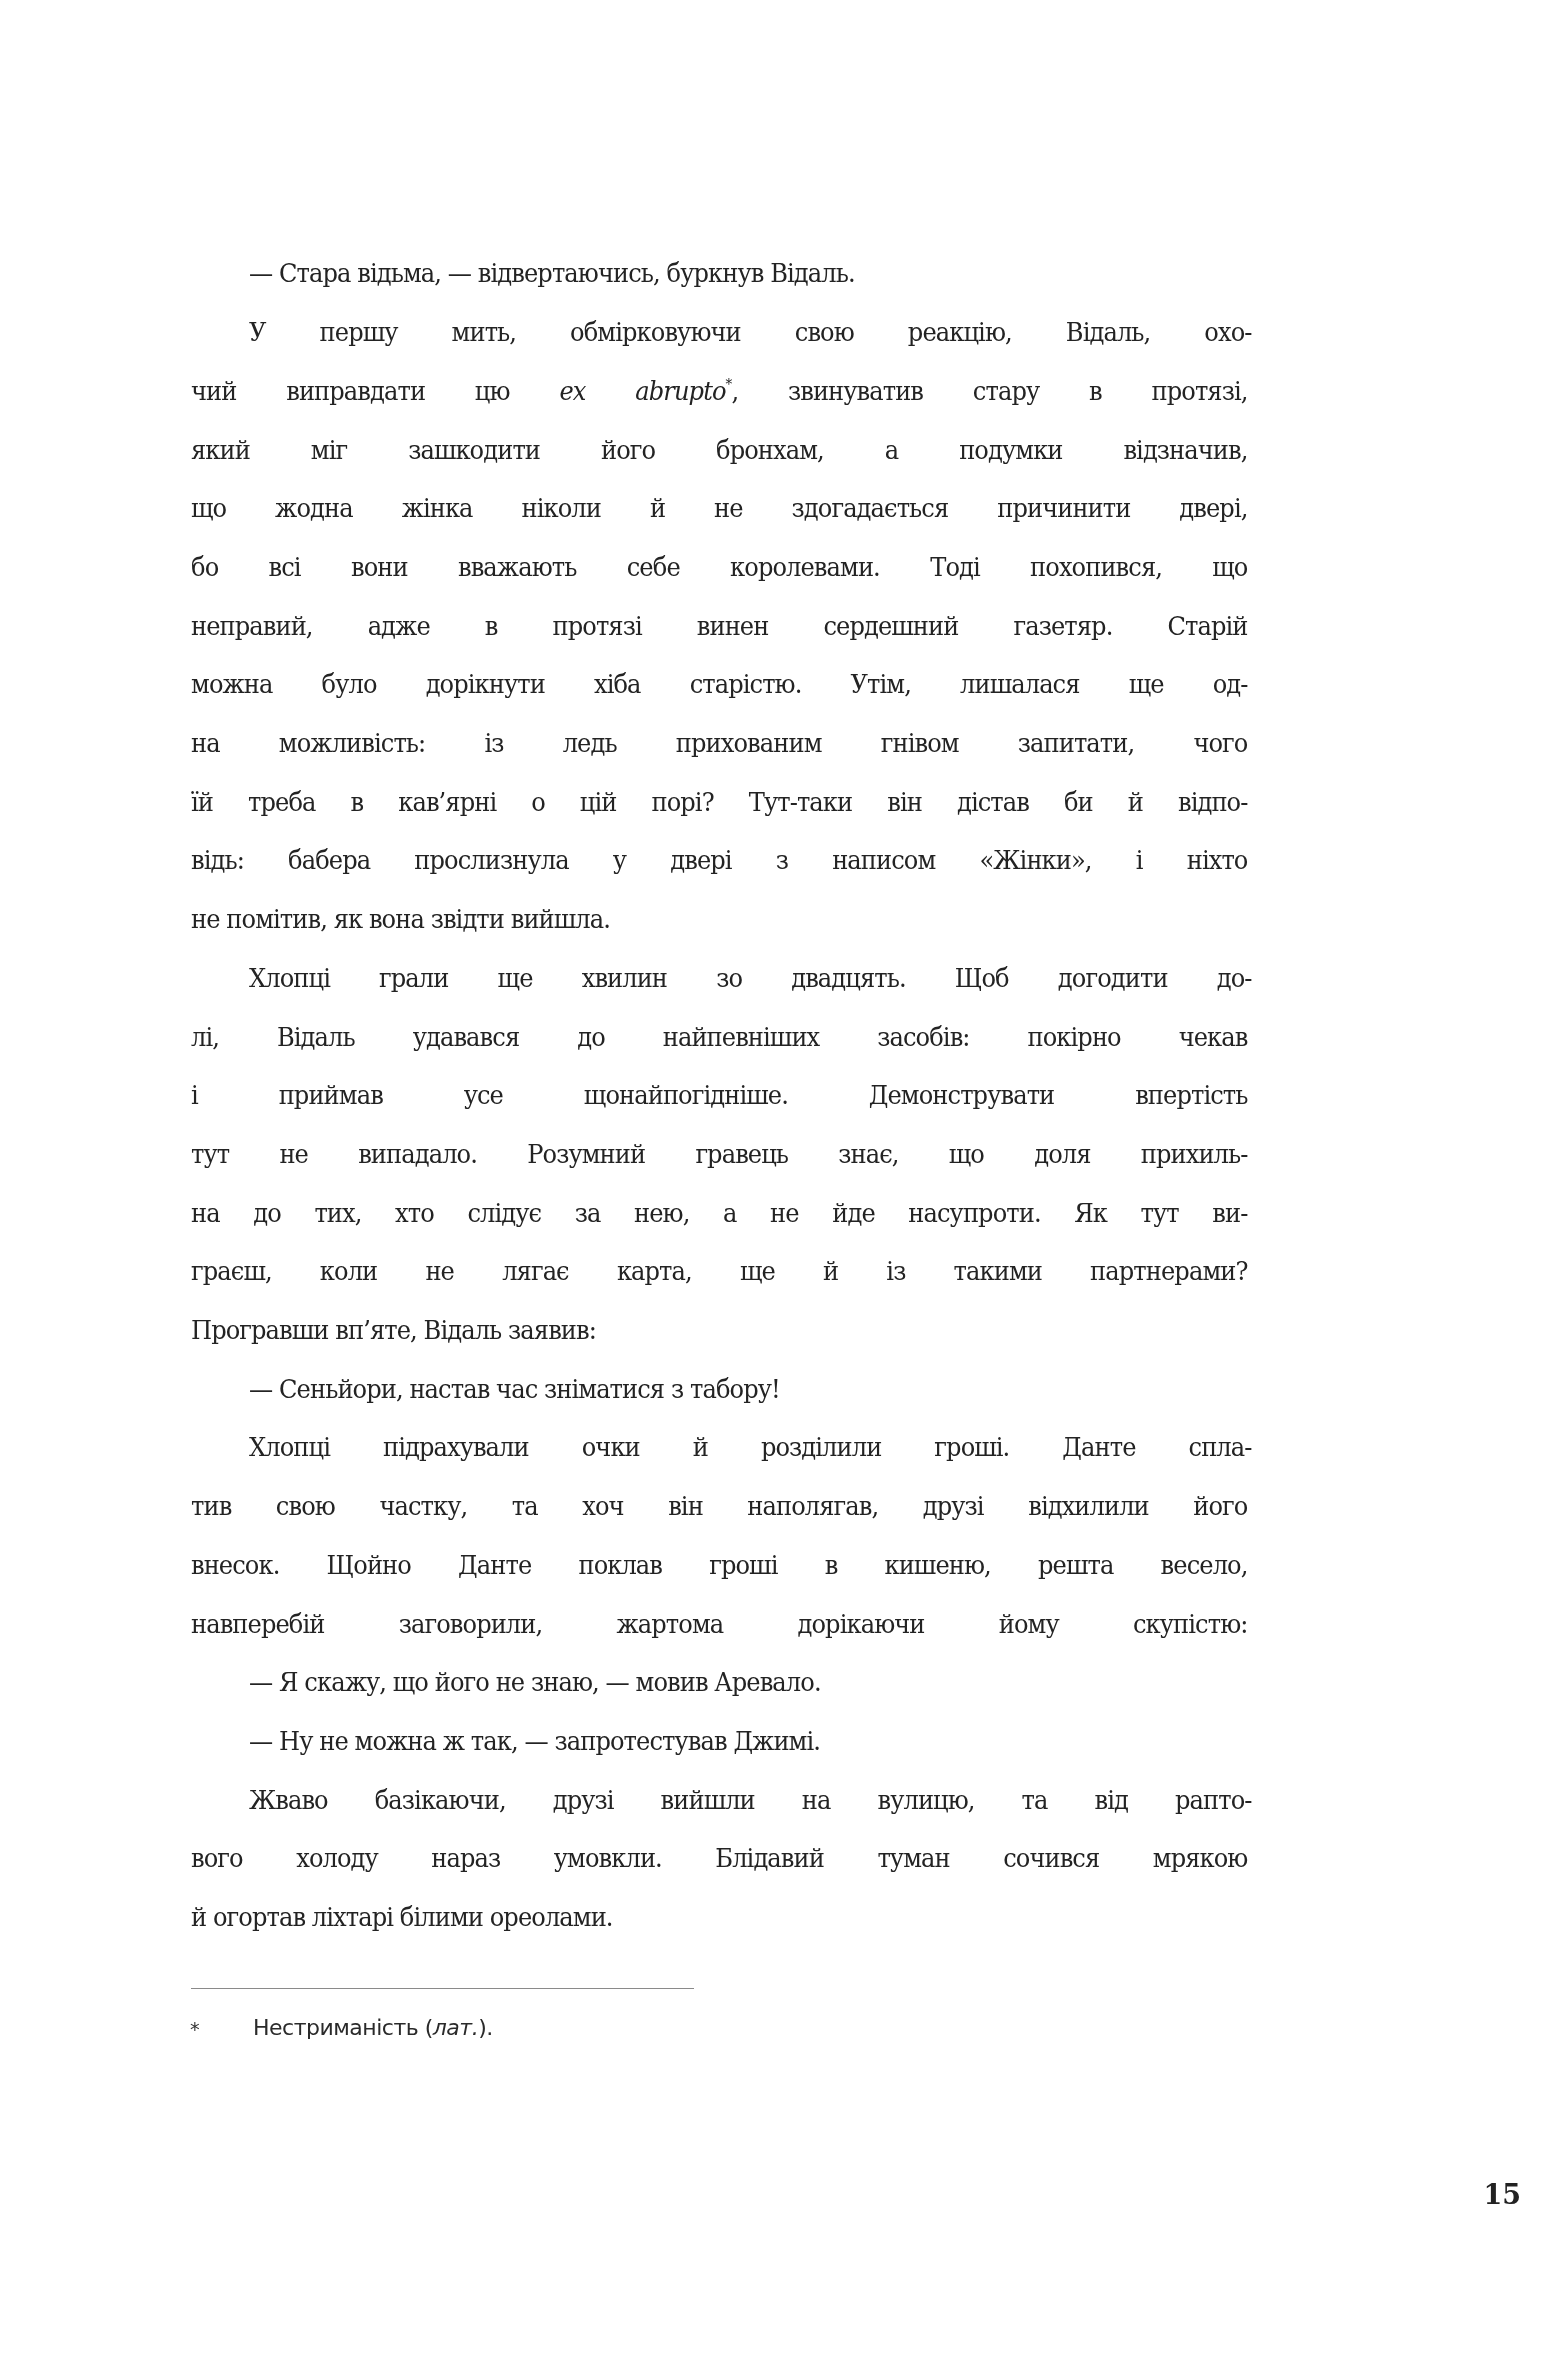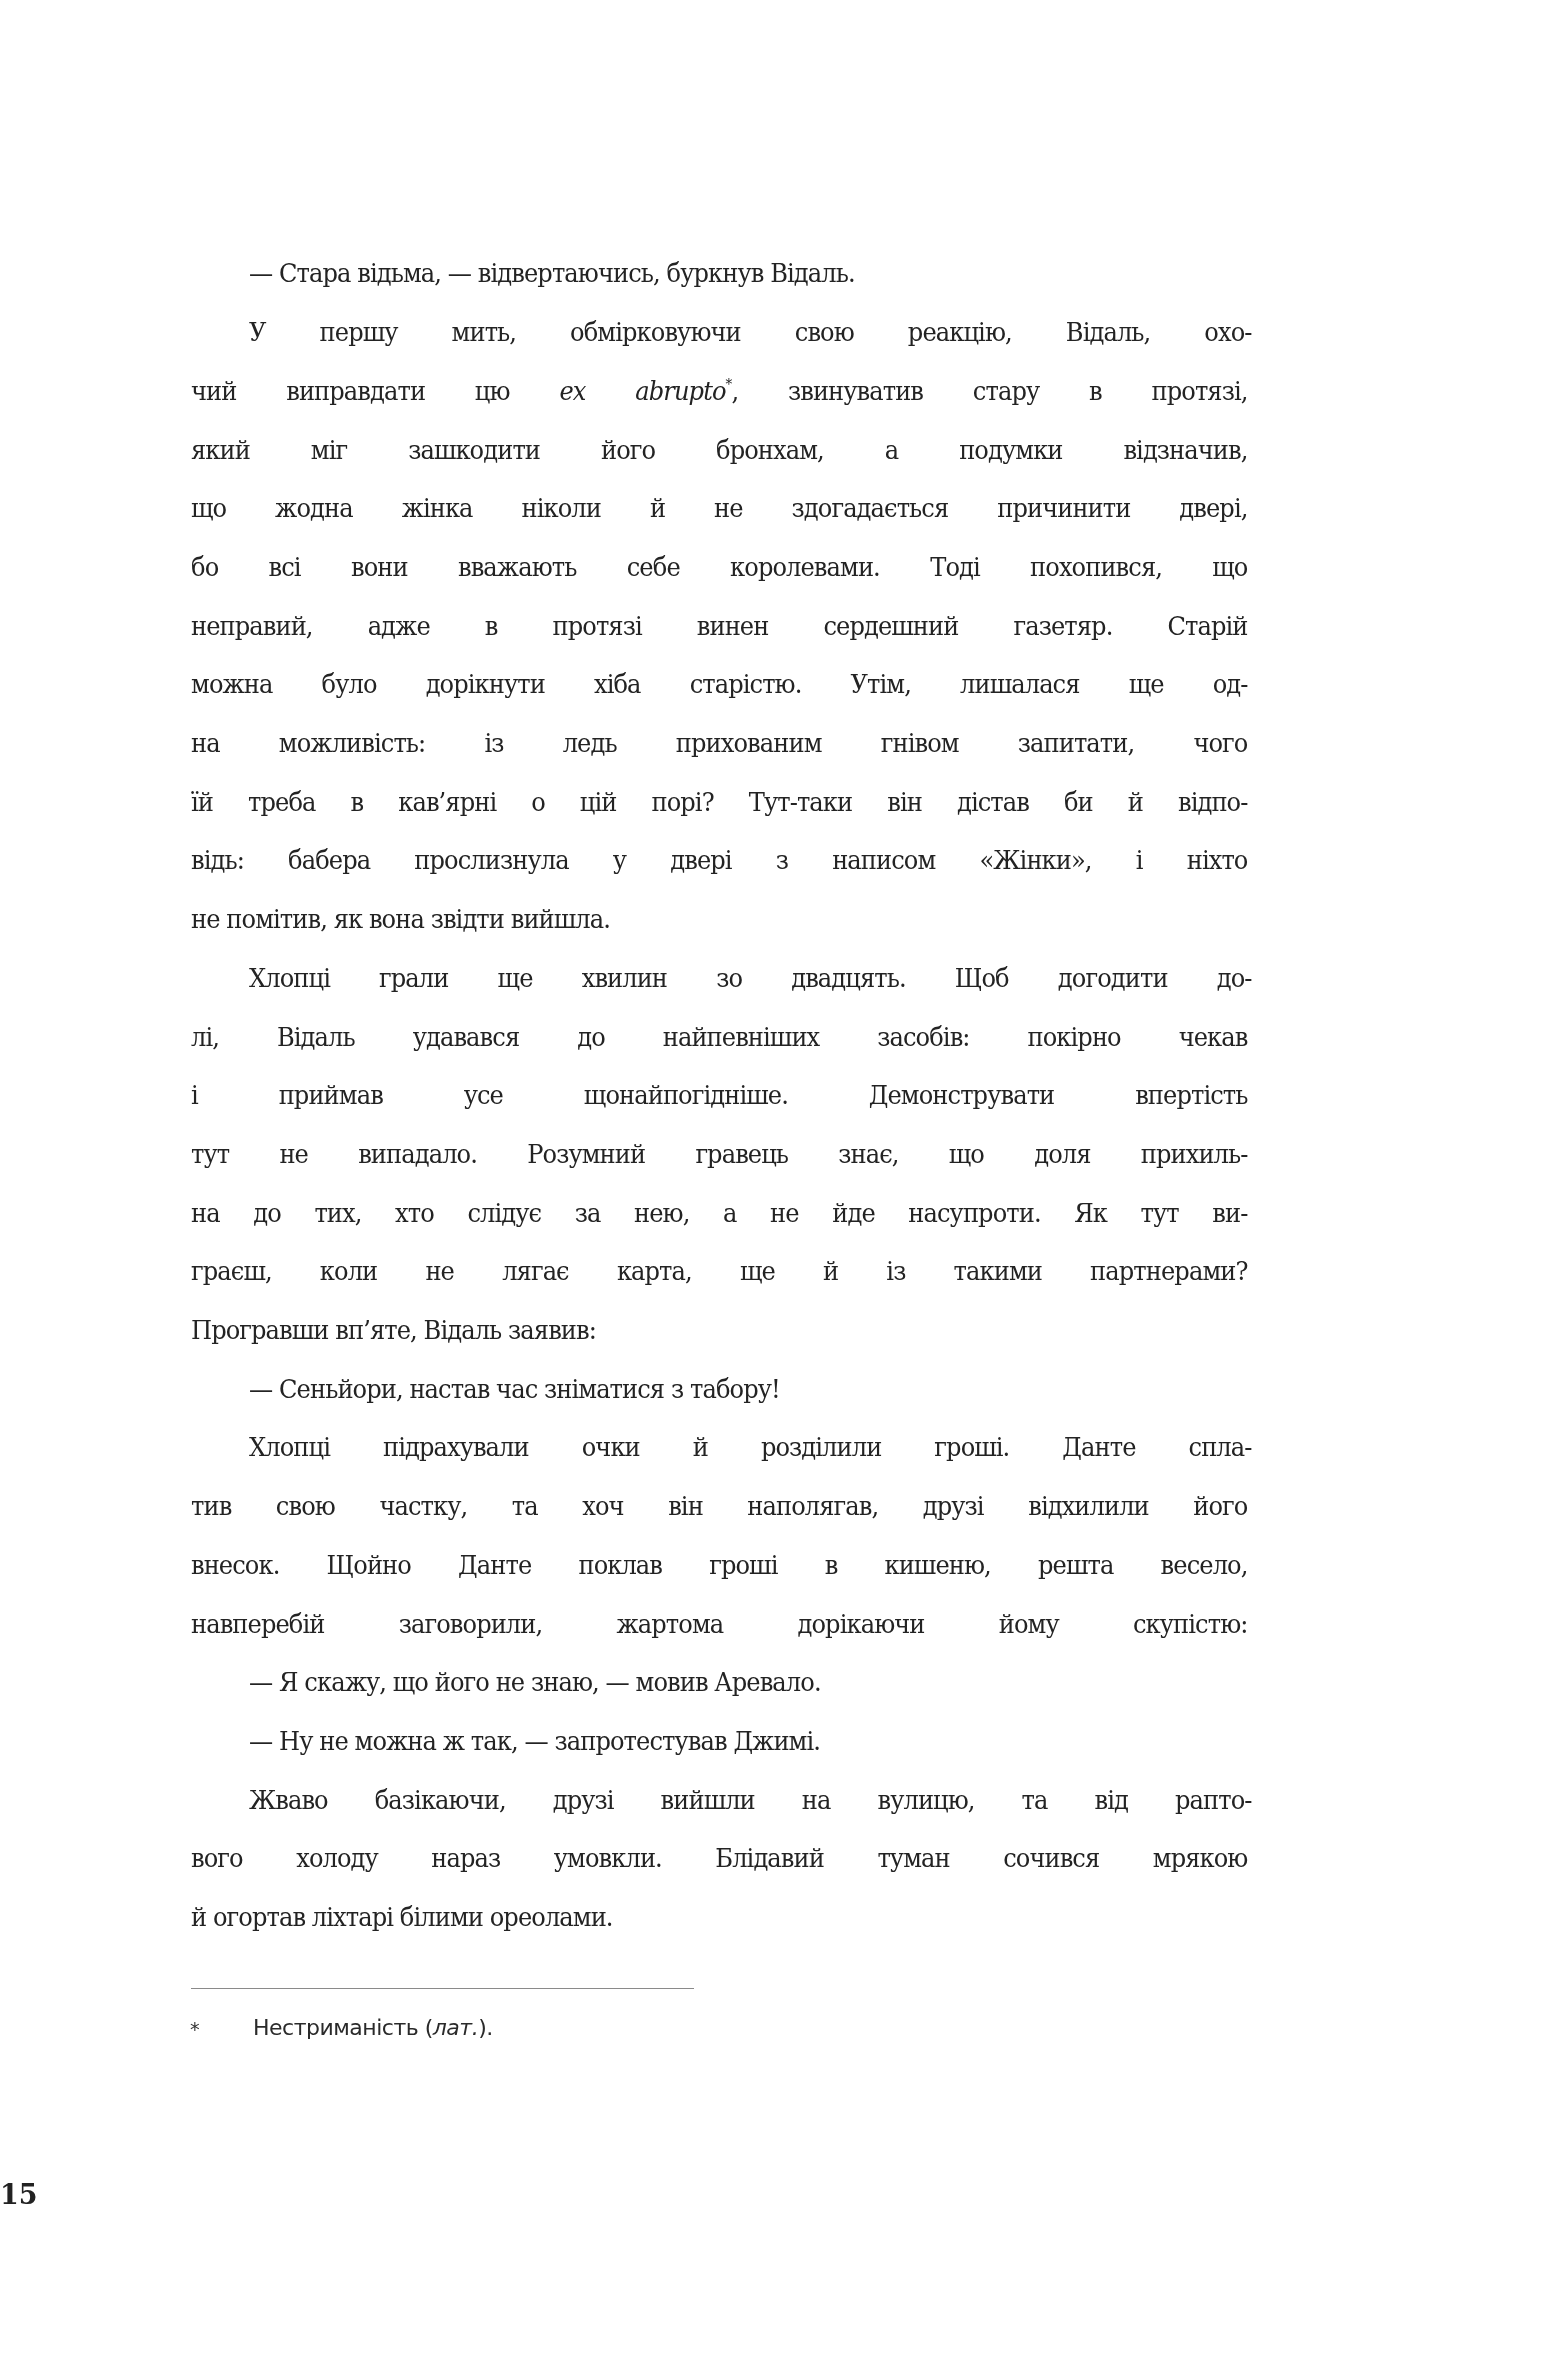--- a/index.html
+++ b/index.html
@@ -16,21 +16,21 @@
   }
   .line.indent { left: 58px; width: 1078px; }
   .line.last { text-align-last: left; }
   .line.dialog { left: 58px; width: 1078px; text-align-last: left; }
   .line .it { font-style: italic; }
   .line sup { font-size: 14.5px; line-height: 0; vertical-align: 11.3px; }
   .rule { position: absolute; left: 191px; top: 1988px; width: 503px; height: 0; border-top: 1.6px solid #8a8a8a; }
   .fn-mark { position: absolute; left: 190px; top: 2018px; font-family: "DejaVu Sans", sans-serif; font-size: 19.3px; color: #333; }
   .fn-text { position: absolute; left: 253px; top: 2015px; font-family: "DejaVu Sans", sans-serif; font-size: 22px; color: #2a2a2a; letter-spacing: -0.5px; }
   .fn-text .it { font-style: italic; }
-  .page-num { position: absolute; left: 0; width: 1521px; top: 2179px; text-align: left; font-family: "DejaVu Serif", serif; font-weight: bold; font-size: 27px; color: #222; }
+  .page-num { position: absolute; left: 0; width: 1521px; top: 2179px; text-align: right; font-family: "DejaVu Serif", serif; font-weight: bold; font-size: 27px; color: #222; }
 </style>
 </head>
 <body>
 
 <div class="page">
   <div class="body-text" id="body-text">
       <div class="line dialog" style="top: 257px;">— Стара відьма, — відвертаючись, буркнув Відаль.</div>
       <div class="line indent" style="top: 316px;">У першу мить, обмірковуючи свою реакцію, Відаль, охо-</div>
       <div class="line" style="top: 375px;"><span>чий виправдати цю </span><span class="it">ex abrupto</span><sup>*</sup><span>, звинуватив стару в протязі,</span></div>
       <div class="line" style="top: 434px;">який міг зашкодити його бронхам, а подумки відзначив,</div>

